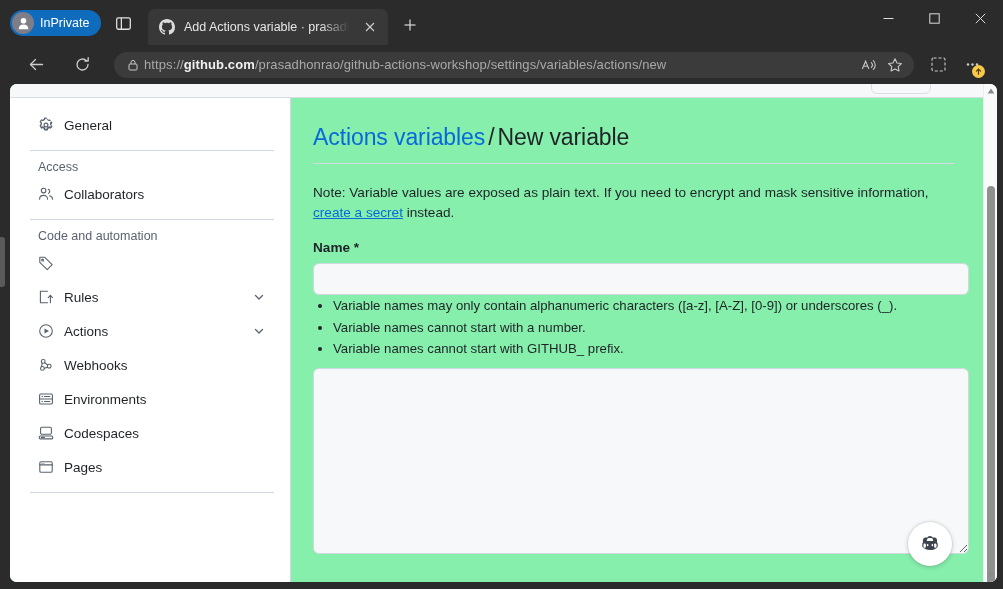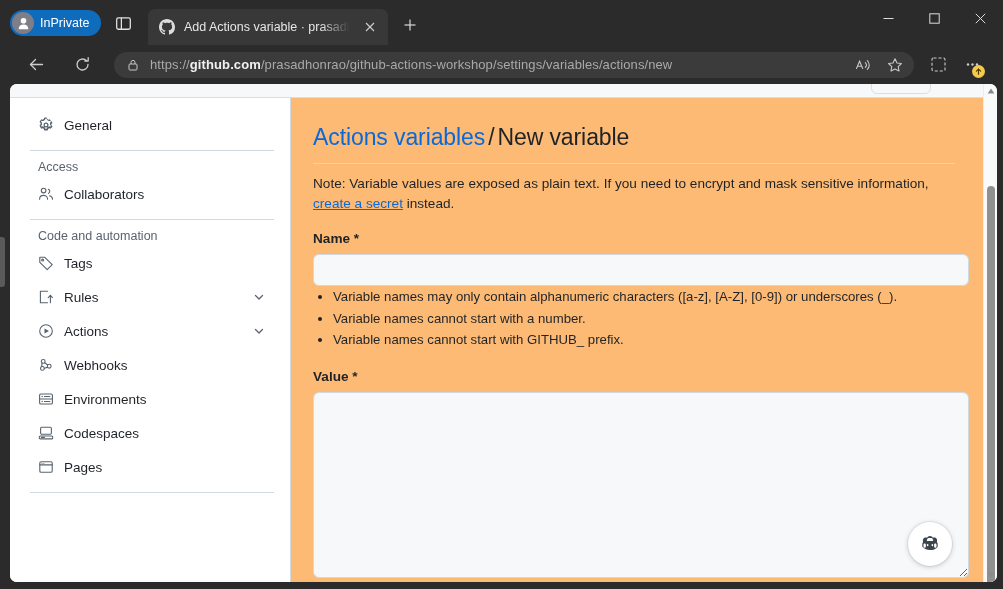--- a/index.html
+++ b/index.html
@@ -133,21 +133,20 @@
   .nav-btn.reload { margin-left: 12px; margin-right: 14px; }
 
   .omnibox {
     flex: 1 1 auto;
     height: 26px;
     background: #3b3b3b;
     border-radius: 15px;
     display: flex;
     align-items: center;
     padding: 0 6px 0 8px;
-    gap: 6px;
     max-width: 800px;
   }
   .omnibox .lock {
     width: 22px; height: 22px;
     display: flex; align-items: center; justify-content: center;
     color: #c8c8c8;
     flex: 0 0 22px;
   }
   .omnibox .lock svg { width: 12px; height: 12px; }
   .url {
@@ -200,21 +199,21 @@
     background: #ffffff;
     border-radius: 7px 7px 7px 7px;
     position: relative;
     overflow: hidden;
     display: flex;
   }
   .page-scroll {
     flex: 1 1 auto;
     position: relative;
     overflow: hidden;
-    background: #fdba74;
+    background: #86efac;
   }
   .gh-topstrip {
     height: 14px;
     background: #f6f8fa;
     border-bottom: 1px solid #d8dee4;
     position: relative;
   }
   .gh-topstrip-pill {
     position: absolute;
     right: 52px; top: -12px;
@@ -286,21 +285,21 @@
     font-size: 23px;
     color: #1f2328;
     padding-bottom: 12px;
     border-bottom: 1px solid #d1d9e0;
     letter-spacing: -0.1px;
   }
   .crumb a { color: #0969da; text-decoration: none; }
   .crumb .sep { color: #1f2328; padding: 0 3px; }
 
   .note {
-    margin-top: 10px;
+    margin-top: 19px;
     font-size: 13.6px;
     color: #1f2328;
     line-height: 1.45;
     max-width: 640px;
   }
   .note a { color: #0969da; text-decoration: underline; }
 
   .field-label {
     margin-top: 18px;
     font-size: 13.6px;
@@ -546,21 +545,20 @@
           <div class="side-group-title">Code and automation</div>
 
 
           <div class="side-item">
             <span class="ic">
               <svg viewBox="0 0 16 16" fill="none" stroke="currentColor" stroke-width="1.1" stroke-linejoin="round">
                 <path d="M1.8 7.3V2.3h5l7.4 7.4-5 5z"></path>
                   <circle cx="4.6" cy="5.1" r="0.95"></circle>
               </svg>
             </span>
-            <span class="lbl">Tags</span>
           </div>
 
           <div class="side-item">
             <span class="ic">
               <svg viewBox="0 0 16 16" fill="none" stroke="currentColor" stroke-width="1.1" stroke-linecap="round" stroke-linejoin="round">
                 <path d="M9.5 2.2H2.4v11.6h7.1"></path>
                   <path d="M12.4 13.8V6.4"></path>
                   <polyline points="10.2,8.6 12.4,6.4 14.4,8.6"></polyline>
               </svg>
             </span>
@@ -654,24 +652,20 @@
             <span class="req">*</span>
           </div>
           <input class="text-input" type="text" value="" placeholder="" style="">
 
           <ul class="rules">
             <li>Variable names may only contain alphanumeric characters ([a-z], [A-Z], [0-9]) or underscores (_).</li>
             <li>Variable names cannot start with a number.</li>
             <li>Variable names cannot start with GITHUB_ prefix.</li>
           </ul>
 
-          <div class="field-label">
-            <span>Value</span>
-            <span class="req">*</span>
-          </div>
           <textarea class="textarea" placeholder="" style=""></textarea>
         </main>
       </div>
 
       <div class="copilot-fab">
         <svg viewBox="0 0 24 24" fill="currentColor">
           <path d="M12 3.2c-1.6 0-2.6.9-3.1 2-.8-.3-1.7-.4-2.5-.2-1 .3-1.7 1-2 2-.3.9-.2 1.9.1 2.7-.6.6-.9 1.4-.9 2.3v2.4c0 .5.2.9.6 1.2C5.9 17.3 8.6 18.6 12 18.6s6.1-1.3 7.8-2.9c.4-.3.6-.7.6-1.2V12c0-.9-.3-1.7-.9-2.3.3-.8.4-1.8.1-2.7-.3-1-1-1.7-2-2-.8-.2-1.7-.1-2.5.2-.5-1.1-1.5-2-3.1-2zm-3.1 3.6c.3-.8.9-1.4 3.1-1.4s2.8.6 3.1 1.4c.2.5.3 1.1.3 1.8H8.6c0-.7.1-1.3.3-1.8zM6.2 11.4c.7 0 1.3.6 1.3 1.3v2a1.3 1.3 0 01-2.6 0v-2c0-.7.6-1.3 1.3-1.3zm11.6 0c.7 0 1.3.6 1.3 1.3v2a1.3 1.3 0 01-2.6 0v-2c0-.7.6-1.3 1.3-1.3z"></path>
           <ellipse cx="9.4" cy="13.2" rx="0.9" ry="1.3" fill="#ffffff"></ellipse>
           <ellipse cx="14.6" cy="13.2" rx="0.9" ry="1.3" fill="#ffffff"></ellipse>
         </svg>

